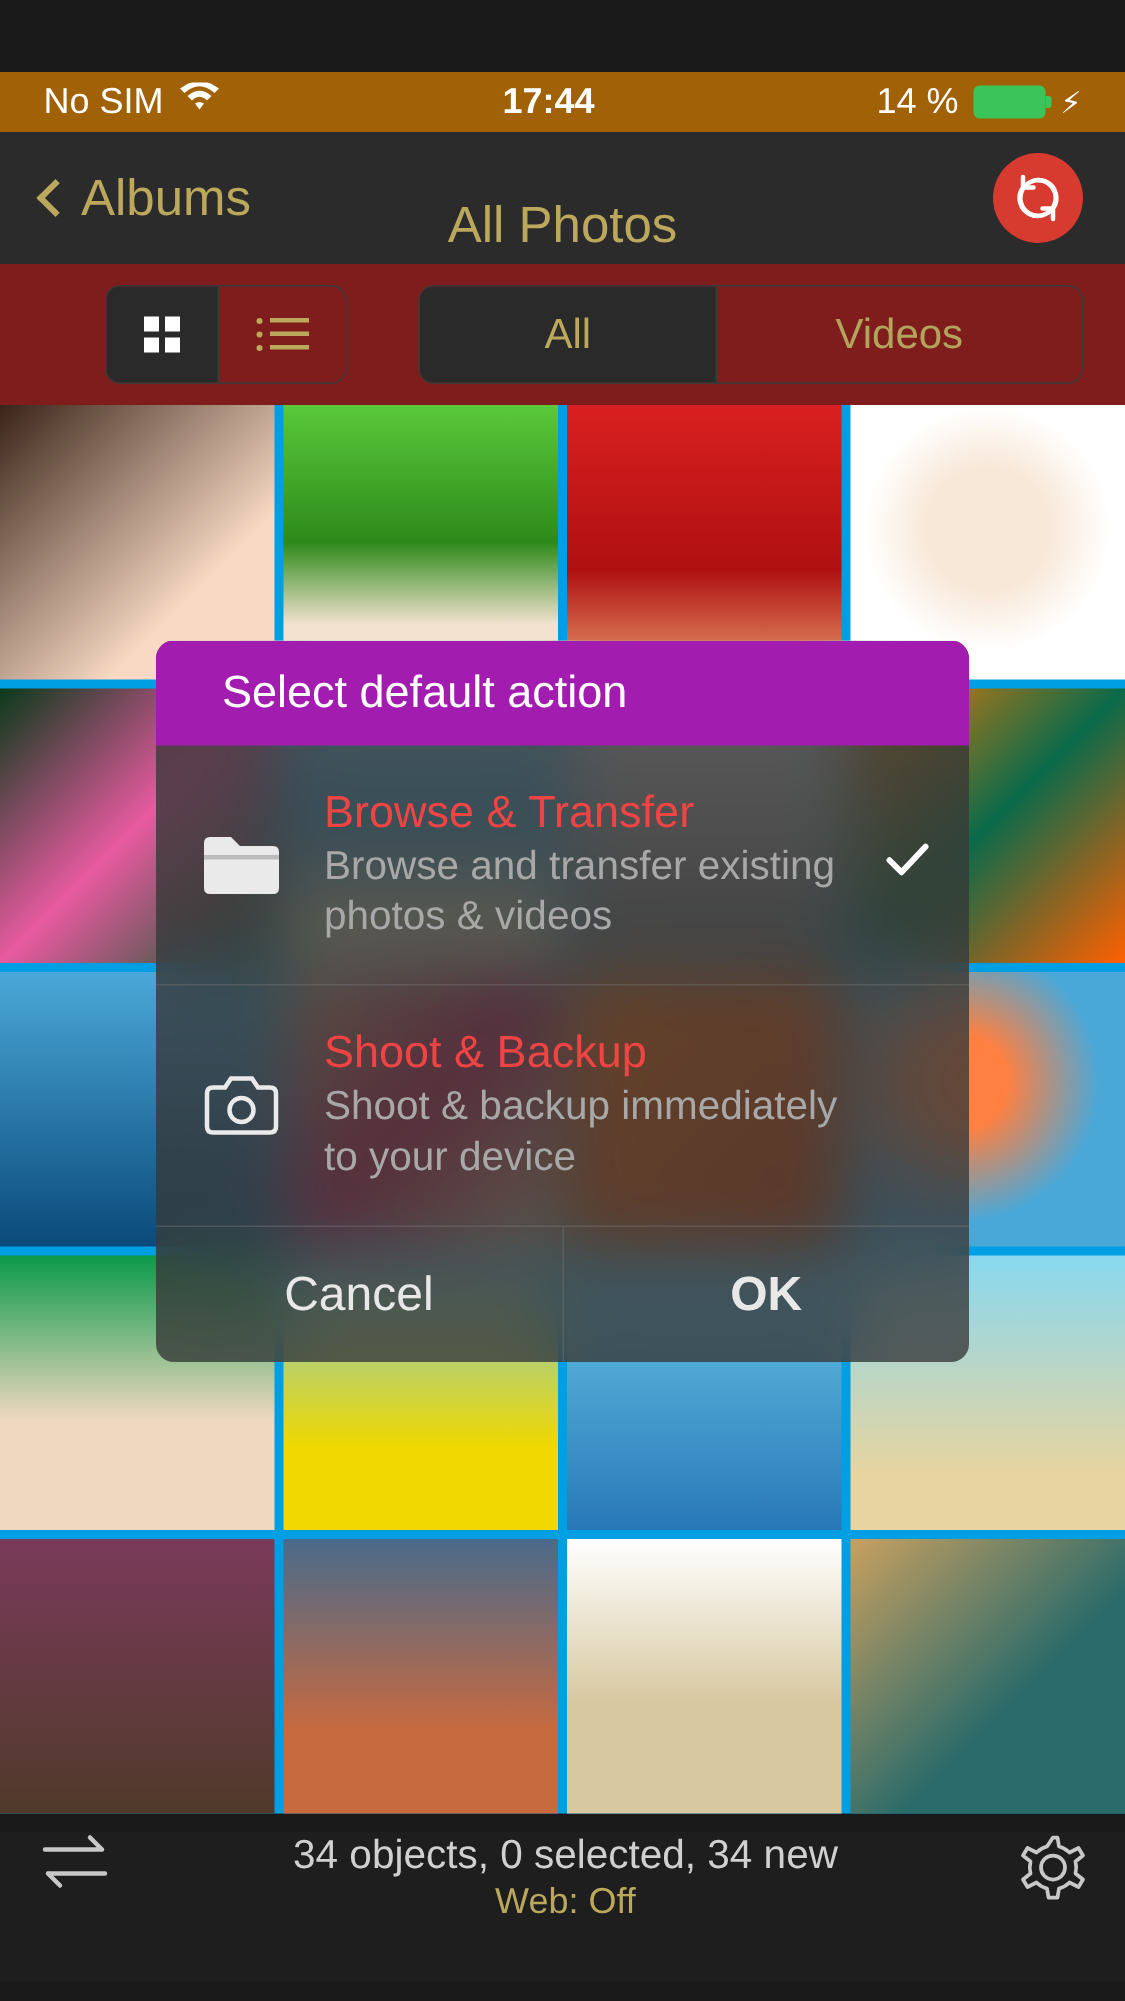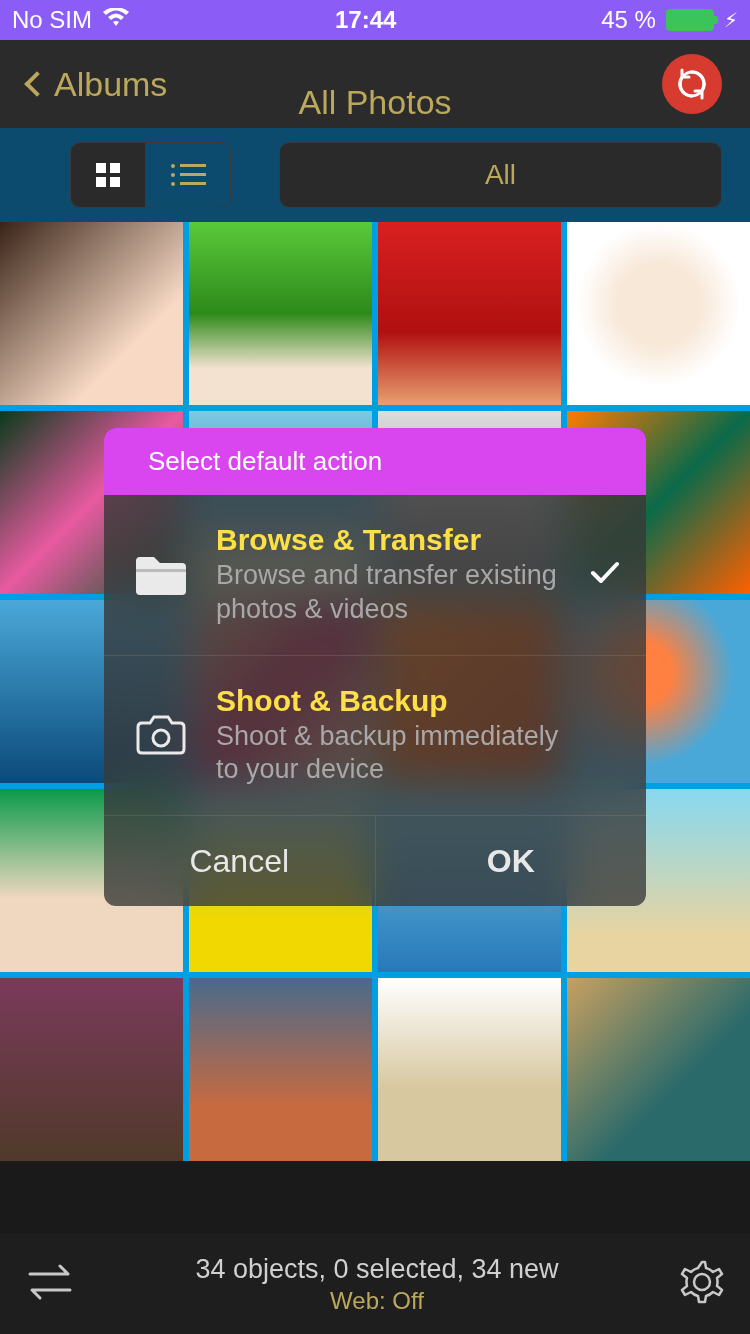--- a/index.html
+++ b/index.html
@@ -12,24 +12,25 @@
   position: relative;
   color: #fff;
 }
 
 
 .status-bar {
   height: 40px;
   display: flex;
   align-items: center;
   justify-content: space-between;
-  padding: 0 12px;
-  background: #8b5cf6;
+  padding: 0 29px;
+  background: #a16207;
   font-size: 24px;
   color: #fff;
+  margin-top: 48px;
 }
 .status-left, .status-right { display: flex; align-items: center; gap: 10px; }
 .status-center { font-weight: 600; }
 .battery {
   display: inline-block;
   width: 48px; height: 22px;
   border: 2px solid #3ac459;
   border-radius: 4px;
   position: relative;
   background: #3ac459;
@@ -83,21 +84,21 @@
   background: #d73a2f;
   border-radius: 50%;
   display: flex;
   align-items: center;
   justify-content: center;
 }
 
 
 .toolbar {
   height: 94px;
-  background: #0c4a6e;
+  background: #7f1d1d;
   display: flex;
   align-items: center;
   padding: 0 28px 0 70px;
   gap: 48px;
 }
 .segmented, .segmented2 {
   display: flex;
   border: 1px solid #3a3a3a;
   border-radius: 10px;
   overflow: hidden;
@@ -127,25 +128,25 @@
 .cell {
   aspect-ratio: 1;
   background: #888;
   position: relative;
   overflow: hidden;
 }
 
 
 .bottom-bar {
   position: absolute;
-  bottom: 0; left: 0; right: 0;
+  bottom: 13px; left: 0; right: 0;
   height: 100px;
   background: rgba(30,30,30,0.92);
   display: flex;
-  align-items: center;
+  align-items: flex-start;
   justify-content: space-between;
   padding: 0 24px;
 }
 .bottom-center {
   text-align: center;
   flex: 1;
 }
 .bottom-line1 { color: #d0d0d0; font-size: 27px; }
 .bottom-line2 { color: #bba85c; font-size: 24px; margin-top: 2px; }
 
@@ -162,44 +163,44 @@
   width: 542px;
   background: rgba(55,55,55,0.78);
   backdrop-filter: blur(20px);
   border-radius: 12px;
   overflow: hidden;
   pointer-events: auto;
   position: relative;
   top: 0px;
 }
 .dialog-header {
-  background: #d946ef;
+  background: #a21caf;
   color: #fff;
-  font-size: 26px;
+  font-size: 30px;
   font-weight: 400;
   padding: 18px 44px;
 }
 .dialog-option {
   display: flex;
   align-items: center;
   gap: 28px;
   padding: 28px 30px;
   border-bottom: 1px solid rgba(120,120,120,0.4);
   position: relative;
 }
 .dialog-option:last-of-type { border-bottom: 1px solid rgba(120,120,120,0.4); }
 .option-icon {
   width: 54px; height: 54px;
   flex-shrink: 0;
   display: flex;
   align-items: center;
   justify-content: center;
 }
 .option-text { flex: 1; padding-right: 40px; }
-.option-title { color: #fde047; font-size: 30px; font-weight: 700; }
+.option-title { color: #ef4444; font-size: 30px; font-weight: 400; }
 .option-sub { color: #a8a8a8; font-size: 27px; line-height: 1.25; margin-top: 2px; }
 .check {
   position: absolute;
   right: 26px;
   top: 50%;
   transform: translateY(-50%);
 }
 .dialog-actions {
   display: flex;
   height: 90px;
@@ -245,21 +246,21 @@
   <div class="status-left">
     <span>No SIM</span>
     <span>
       <svg width="28" height="20" viewBox="0 0 28 20">
           <path d="M14 18 L17 14 Q14 12 11 14 Z M6 9 Q14 2 22 9 L19 12 Q14 7 9 12 Z M1 4 Q14 -6 27 4 L24 7 Q14 -2 4 7 Z" fill="#fff"></path>
         </svg>
     </span>
   </div>
   <div class="status-center">17:44</div>
   <div class="status-right">
-    <span>45 %</span>
+    <span>14 %</span>
     <span class="battery"></span>
     <span class="bolt">⚡︎</span>
   </div>
 </div>
 
 <div class="nav-bar">
   <div class="back-btn">
     <span class="chevron-left"></span>
     <span>Albums</span>
   </div>
@@ -288,20 +289,21 @@
           <rect x="12" y="4" width="26" height="3" fill="#bba85c"></rect>
         <circle cx="5" cy="15" r="2" fill="#bba85c"></circle>
           <rect x="12" y="13" width="26" height="3" fill="#bba85c"></rect>
         <circle cx="5" cy="24" r="2" fill="#bba85c"></circle>
           <rect x="12" y="22" width="26" height="3" fill="#bba85c"></rect>
       </svg>
     </div>
   </div>
   <div class="segmented2" style="flex:1">
     <div class="seg-item active2" style="flex:1">All</div>
+    <div class="seg-item" style="flex:1.3">Videos</div>
   </div>
 </div>
 
 <div class="grid">
   <div class="cell c1"></div>
   <div class="cell c2"></div>
   <div class="cell c3"></div>
   <div class="cell c4"></div>
   <div class="cell c5"></div>
   <div class="cell c6"></div>

